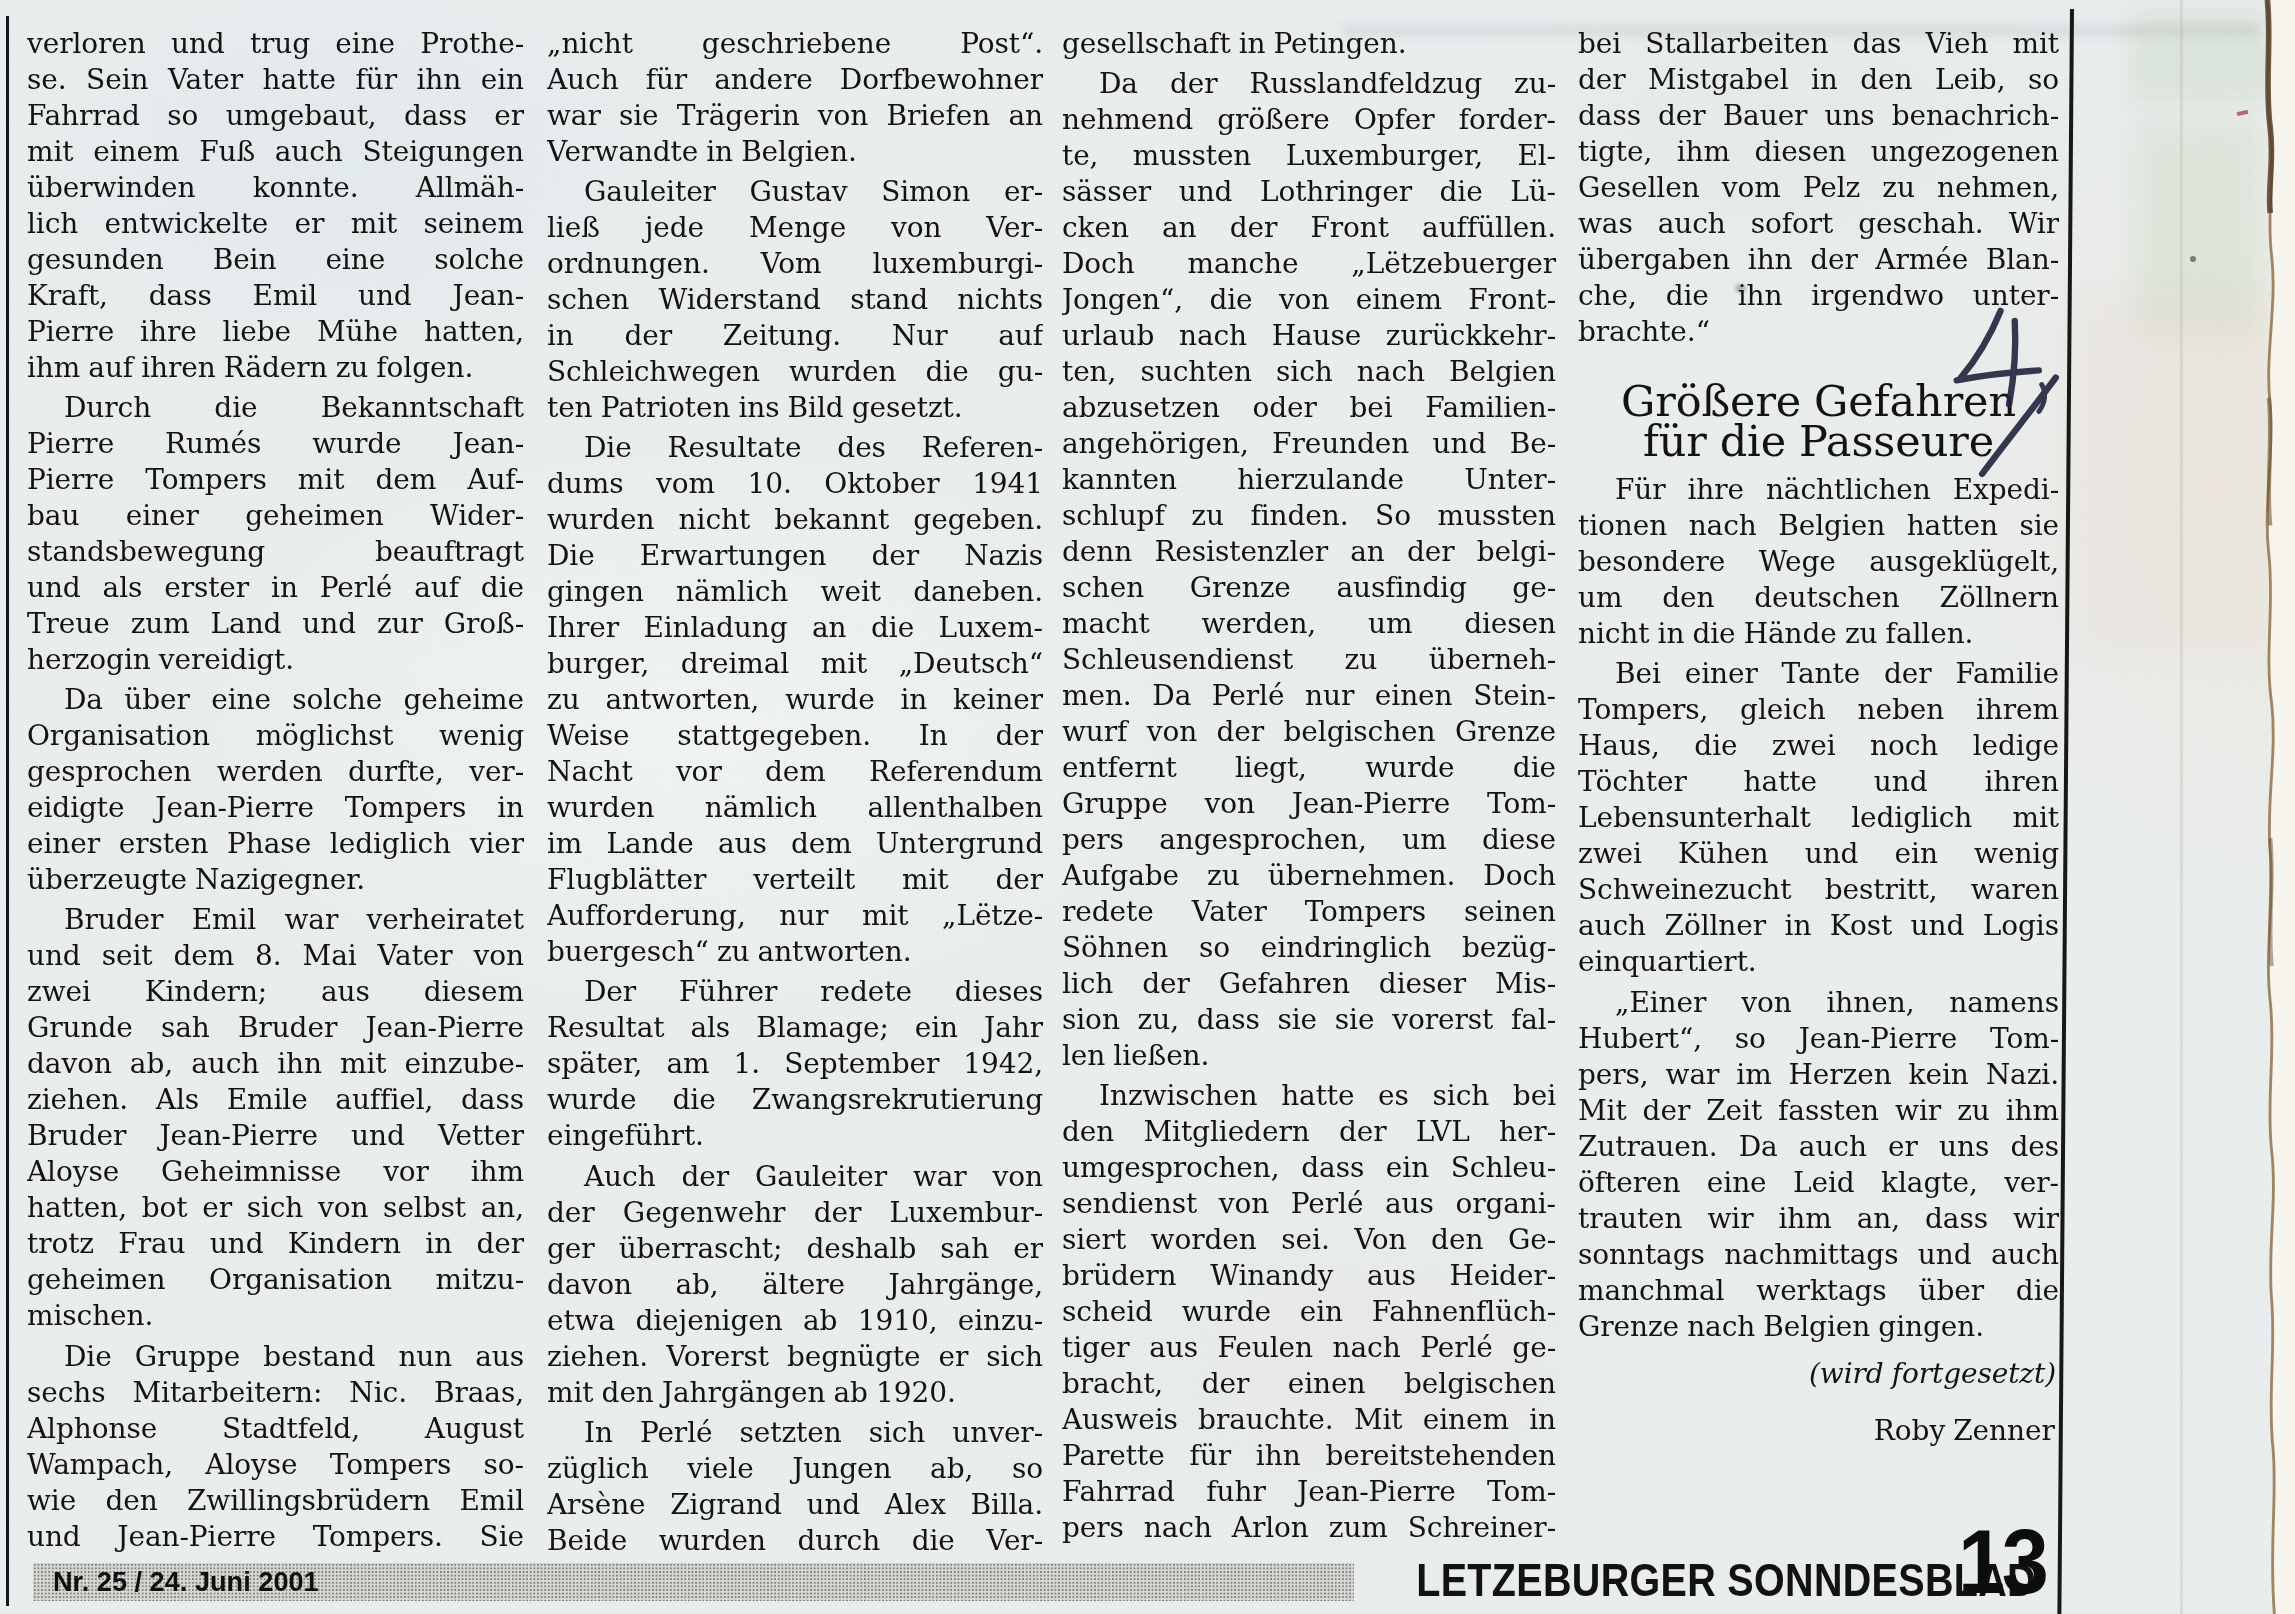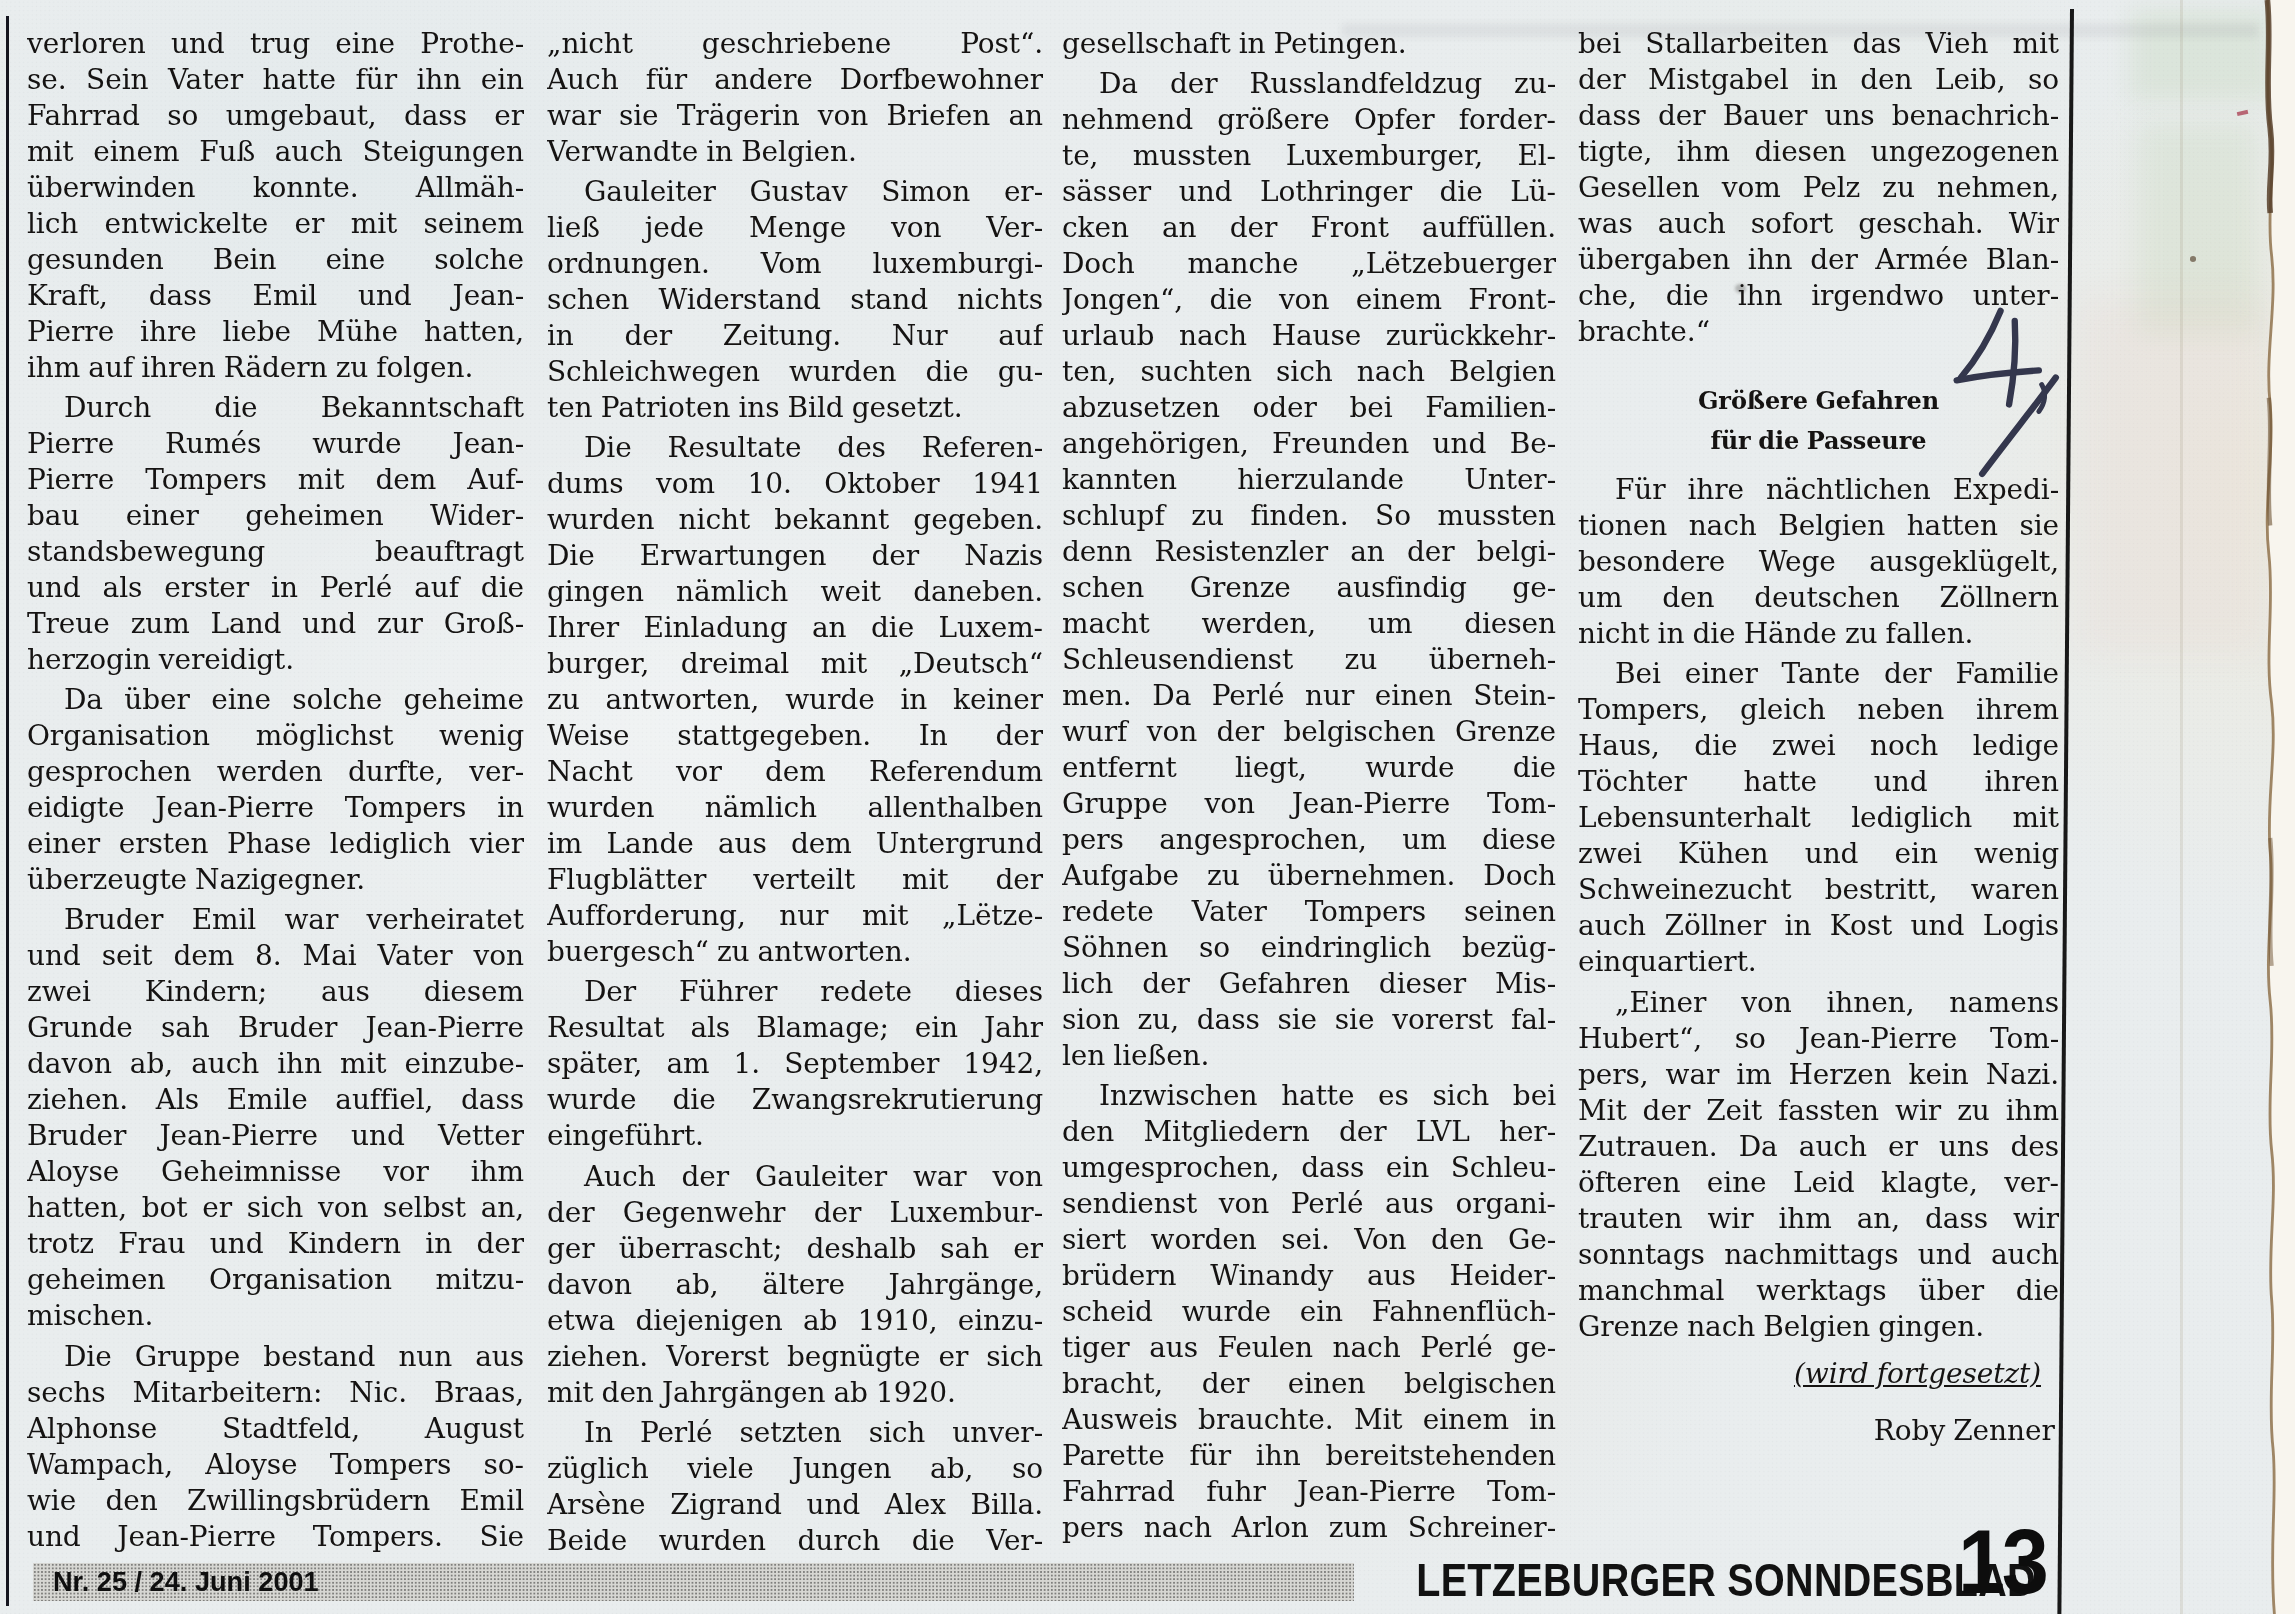--- a/index.html
+++ b/index.html
@@ -19,24 +19,24 @@
   
   .col{position:absolute;top:25.6px;font-size:28px;line-height:36px;letter-spacing:-0.1px;word-spacing:-0.7px;}
   .col-1{left:27px;width:497px;}
   .col-2{left:547px;width:496px;}
   .col-3{left:1062px;width:494px;}
   .col-4{left:1578px;width:481px;}
   .para{margin:0 0 4.3px 0;}
   .line{height:36px;line-height:36px;overflow:hidden;text-align:justify;text-align-last:justify;}
   .line.endline{text-align-last:left;}
   .para.indent .line:first-child{text-indent:37px;}
-  .para.heading{margin:31px 0 11.4px 0;font-weight:bold;font-size:24px;}
+  .para.heading{margin:31px 0 11.4px 0;font-weight:normal;font-size:43px;}
   .para.heading .line{height:40px;line-height:40px;text-align:center;text-align-last:center;}
   .para.sig-italic{margin-top:11.4px;}
-  .para.sig-italic .line{font-style:italic;text-align:right;text-align-last:right;padding-right:18px;text-decoration:underline;}
+  .para.sig-italic .line{font-style:italic;text-align:right;text-align-last:right;padding-right:3px;}
   .para.sig-name .line{text-align:right;text-align-last:right;padding-right:4.3px;margin-top:21px;}
   
   .issue-bar{position:absolute;left:33px;top:1563px;width:1321px;height:38px;
     background-color:#d7d7d3;
     background-image:radial-gradient(rgba(40,40,40,0.5) 0.8px, transparent 1.1px);
     background-size:3.6px 3.6px;display:flex;align-items:center;padding-left:20px;box-sizing:border-box;}
   .issue-label{font-family:"Liberation Sans", sans-serif;font-weight:700;font-size:28px;color:#0f0f0f;
     transform:scaleX(0.97);transform-origin:left center;white-space:nowrap;}
   .masthead{position:absolute;left:1314px;top:1552px;width:639px;text-align:right;
     font-family:"Liberation Sans", sans-serif;font-weight:700;font-size:47px;color:#121212;

